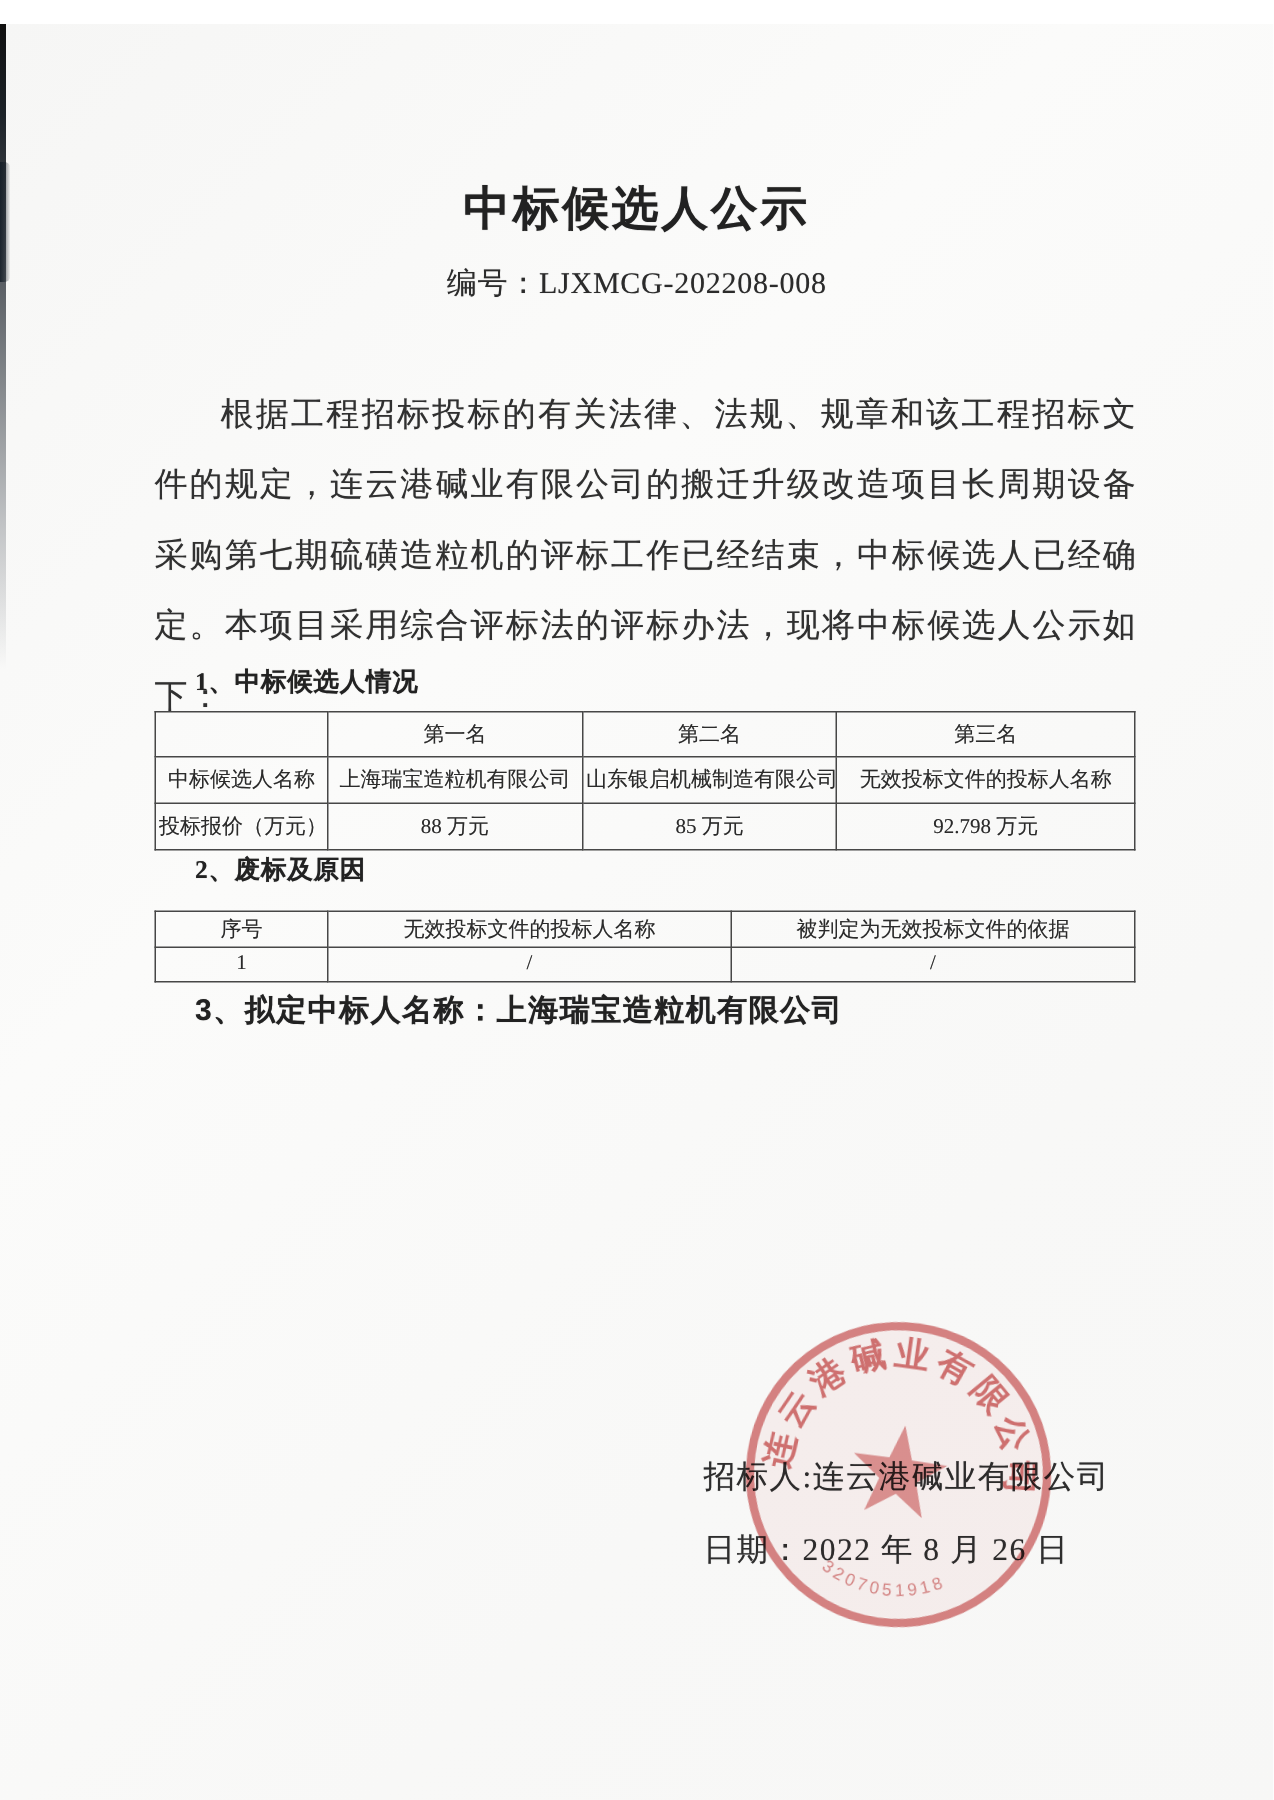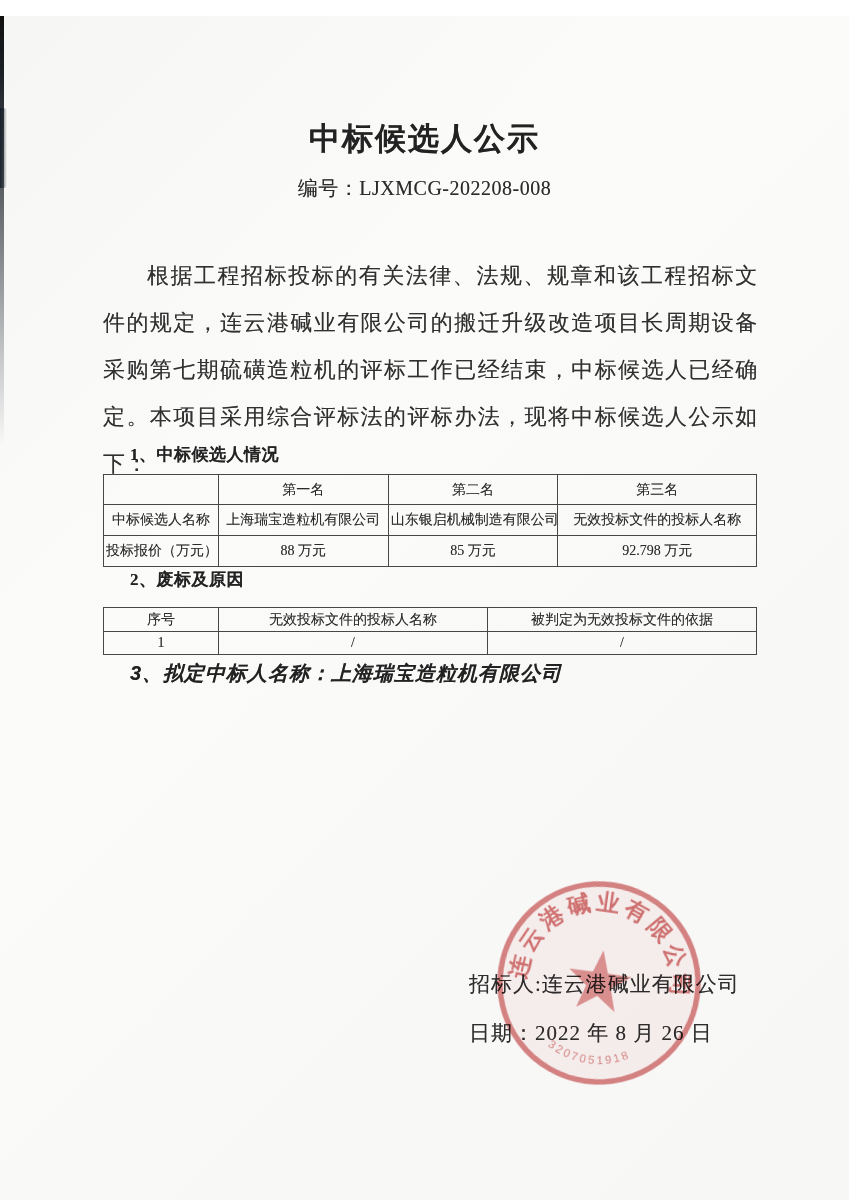--- a/index.html
+++ b/index.html
@@ -49,21 +49,21 @@
   .intro  { top:236px; line-height:47px; }
   .notice { top:682px; line-height:49px; }
 
   .section-heading {
     position:absolute; left:130px; margin:0;
     font-size:17px; font-weight:700; color:#222; letter-spacing:.5px;
     text-shadow:0 0 .5px rgba(30,30,30,.5);
   }
   .h-candidates { top:427px; }
   .h-rejected   { top:552px; }
-  .h-winner     { top:644px; font-family:"Liberation Sans","DejaVu Sans",sans-serif; font-size:20px; letter-spacing:1px;font-style:italic; }
+  .h-winner     { top:644px; font-family:"Liberation Sans","DejaVu Sans",sans-serif; font-size:20px; letter-spacing:1px; }
 
   table.tbl {
     position:absolute; left:103px; width:654px;
     border-collapse:collapse; table-layout:fixed;
     font-size:14px; color:#2b2b2b;
   }
   table.tbl td {
     border:1.4px solid #474747;
     text-align:center; vertical-align:middle;
     padding:0 2px; overflow:hidden; white-space:nowrap;

